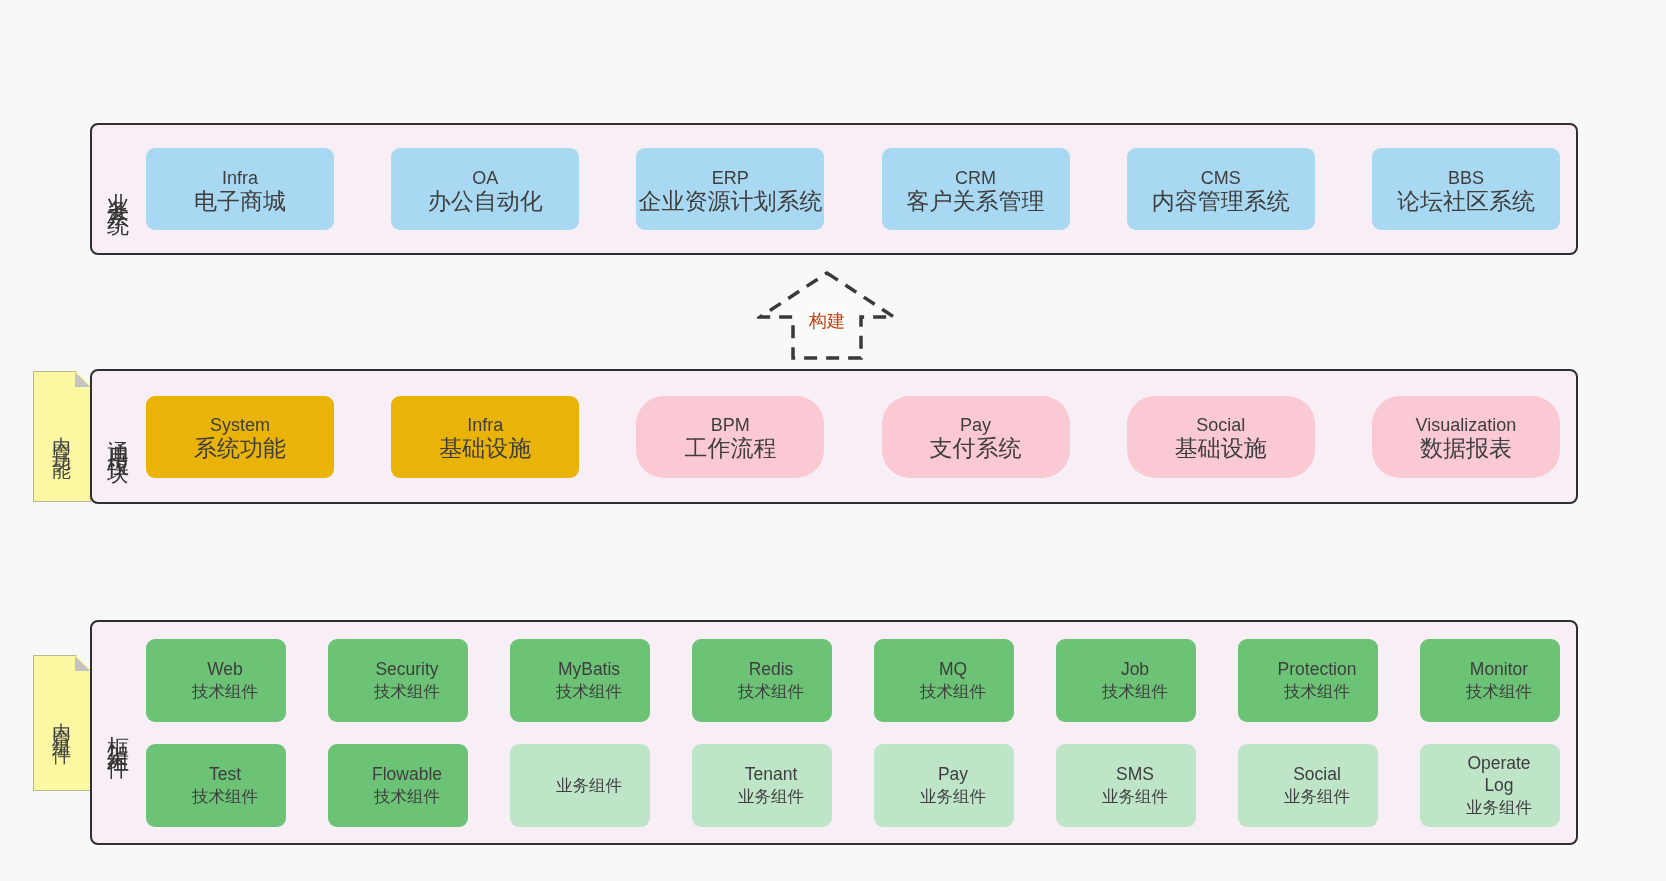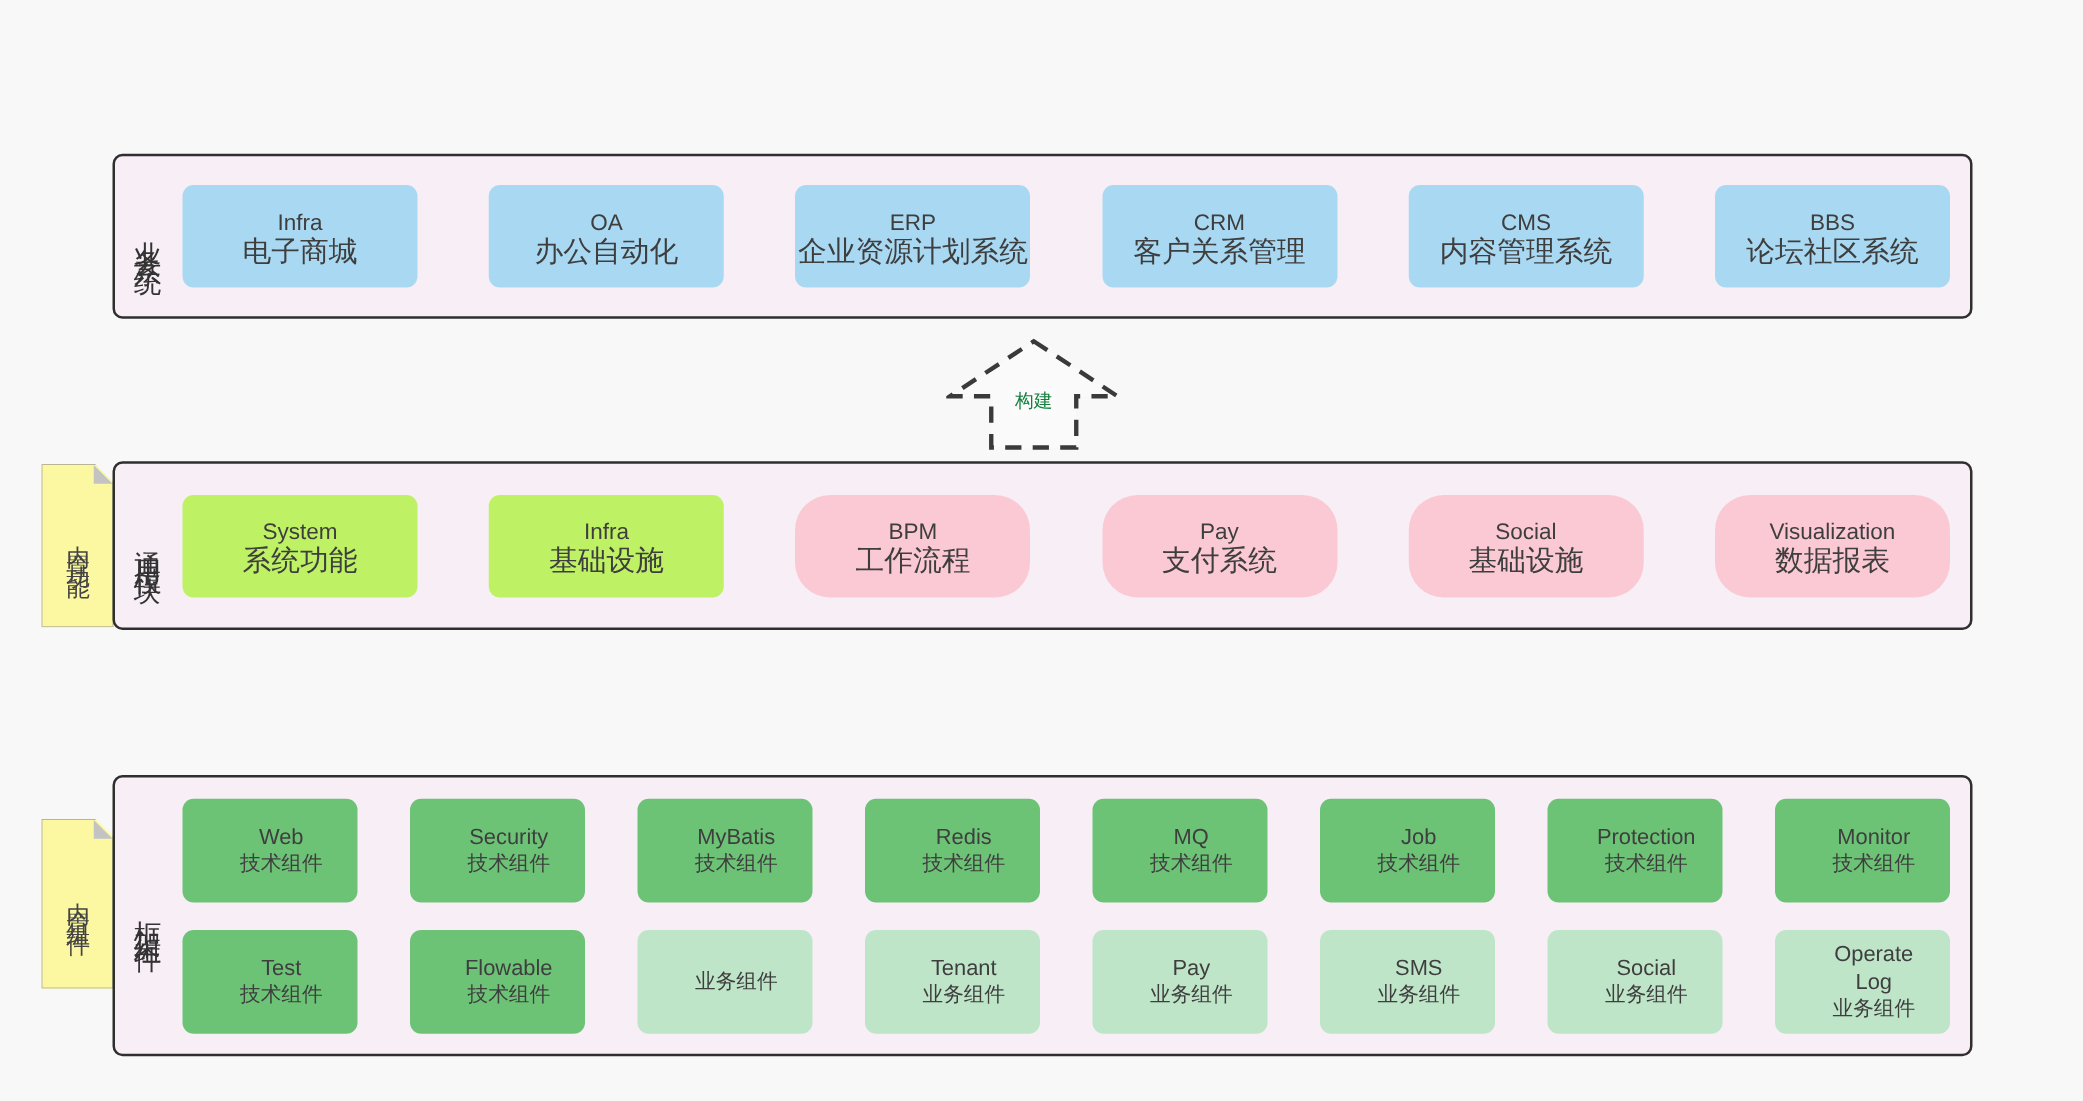--- a/index.html
+++ b/index.html
@@ -71,21 +71,21 @@
     text-align: center;
     box-sizing: border-box;
   }
   .w-lg { width: 188px; height: 82px; }
   .w-sm { width: 140px; height: 83px; padding-left: 18px; }
   .box .t { font-size: 18px; line-height: 24px; }
   .box .s { font-size: 23px; line-height: 23px; }
   .w-sm .t { font-size: 17.5px; line-height: 22px; padding: 0 13px; }
   .w-sm .s { font-size: 16.5px; line-height: 22px; }
   .blue       { background: #a9d9f2; }
-  .red        { background: #bef264; }
+  .red        { background: #eab308; }
   .pink       { background: #fbc9d4; border-radius: 28px; }
   .green      { background: #6cc376; }
   .lightgreen { background: #bfe5c9; }
   
   .sticky {
     position: absolute;
     left: 33px;
     width: 58px;
     background: #fbf8a1;
     border: 1px solid #b9b793;
@@ -116,22 +116,22 @@
   
   .arrow { position: absolute; z-index: 0; }
   .arrow1 { left: 757px; top: 270px; width: 140px; height: 92px; }
   .arrow2 { left: 770px; top: 516px; width: 140px; height: 94px; }
   .arrow svg { display: block; width: 100%; height: 100%; }
   .arrow-label {
     position: absolute;
     left: 50%; top: 55%;
     transform: translate(-50%, -50%);
     background: #fbfbfb;
-    font-size: 15px;
-    color: #15803d;
+    font-size: 18px;
+    color: #c2410c;
     padding: 1px 3px;
     white-space: nowrap;
   }
 </style>
 </head>
 <body>
 
 <div class="stage">
 
   <div class="sticky sticky1">

